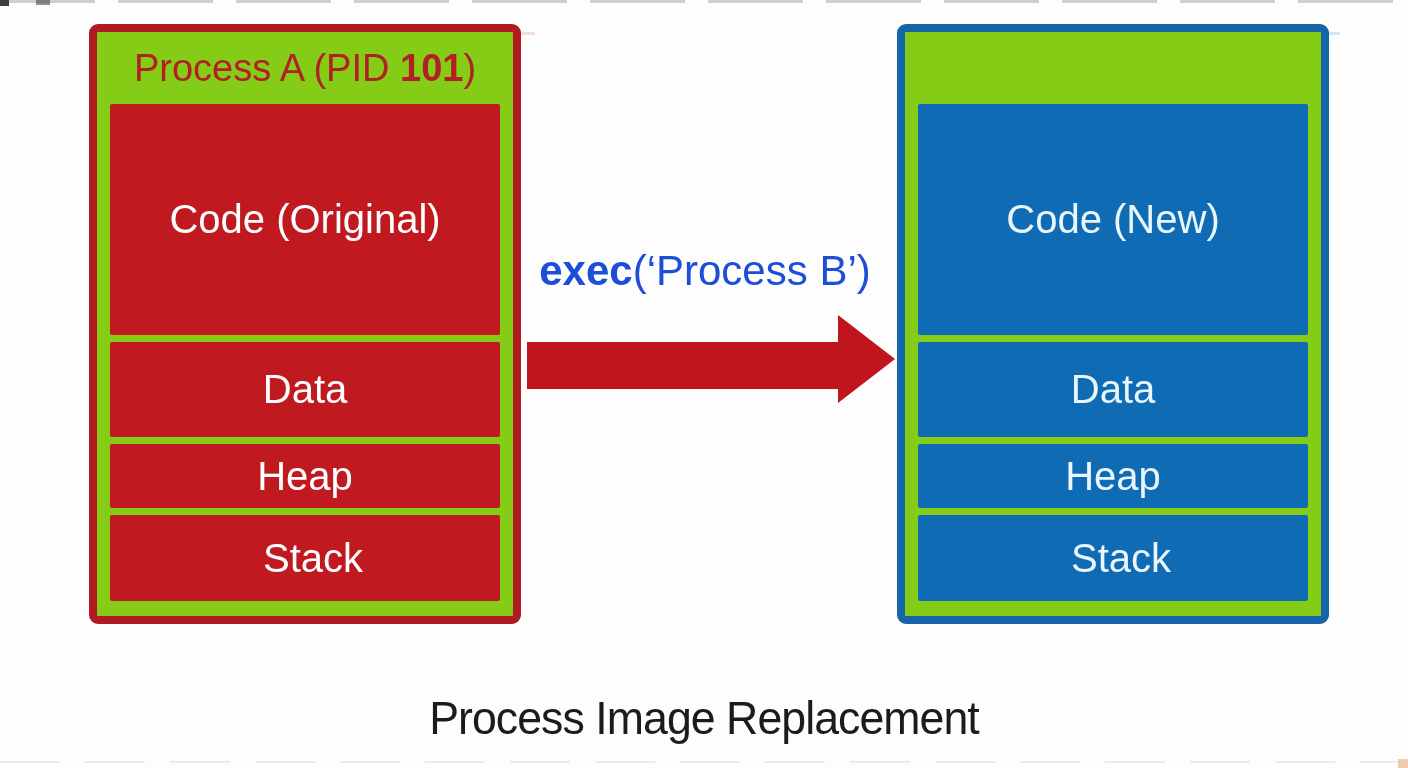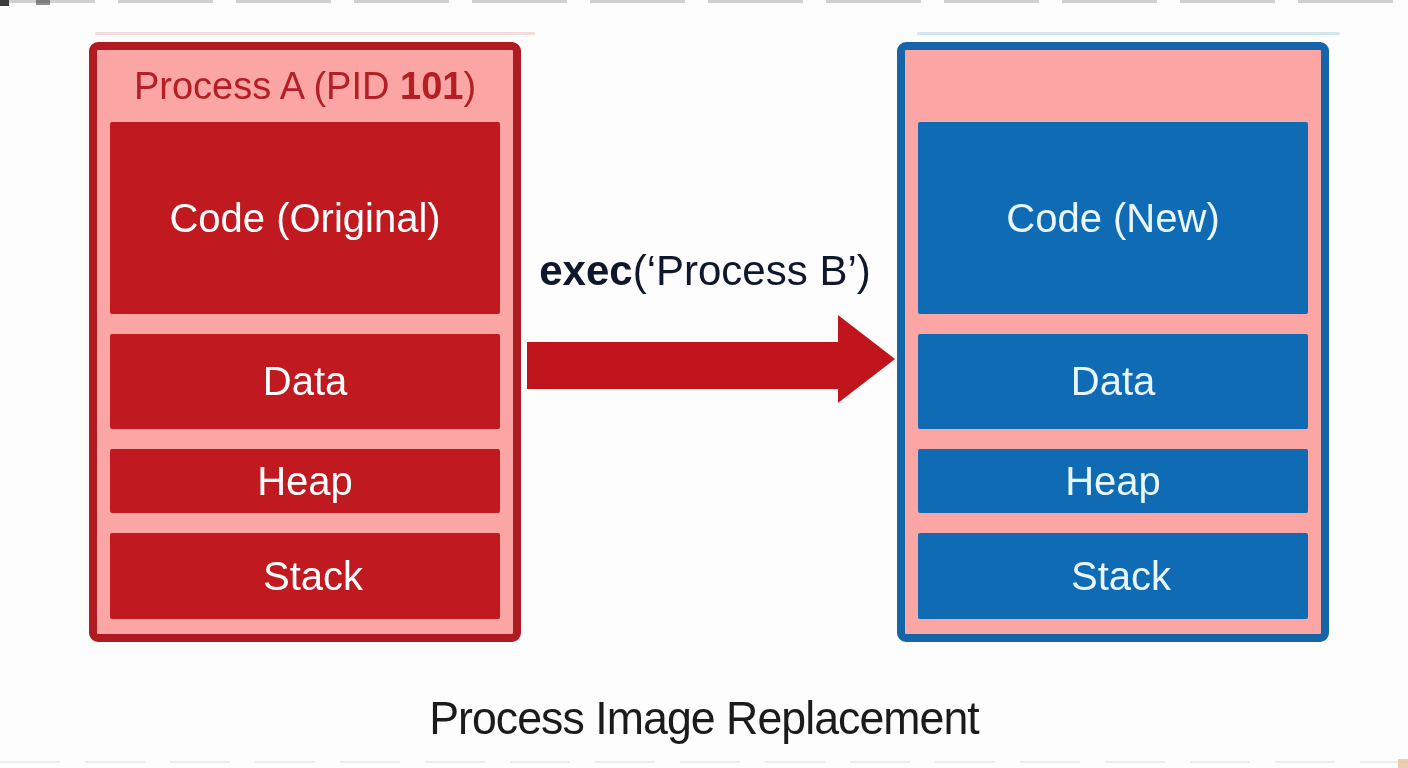--- a/index.html
+++ b/index.html
@@ -8,24 +8,24 @@
     width: 1408px;
     height: 768px;
     background: #fdfdfd;
     font-family: "Liberation Sans", sans-serif;
     overflow: hidden;
   }
 
   
   .pbox {
     position: absolute;
-    top: 42px;
+    top: 24px;
     width: 432px;
     height: 600px;
-    background: #fca5a5;
+    background: #84cc16;
     box-sizing: border-box;
     border-radius: 9px;
   }
   .pbox.red  { left: 89px;  border: 8px solid #B01B21; }
   .pbox.blue { left: 897px; border: 8px solid #1565A8; }
 
   .pbox-title {
     position: absolute;
     left: 0; right: 0;
     top: 13px;
@@ -37,21 +37,21 @@
   .pbox.red  .pbox-title { color: #B22025; }
   .pbox.blue .pbox-title { color: #1C64A6; }
   .pbox-title b { font-weight: 700; }
 
   .blocks {
     position: absolute;
     left: 13px; right: 13px;
     top: 72px; bottom: 15px;
     display: flex;
     flex-direction: column;
-    gap: 20px;
+    gap: 7px;
   }
   .block {
     border-radius: 2px;
     color: #fff;
     display: flex;
     align-items: center;
     justify-content: center;
     font-size: 40px;
     white-space: nowrap;
   }
@@ -63,21 +63,21 @@
   .block.stack { height: 86px; padding-left: 16px; }
 
   
   .exec-label {
     position: absolute;
     left: 520px;
     width: 370px;
     top: 247px;
     text-align: center;
     font-size: 42px;
-    color: #0f172a;
+    color: #1d4ed8;
     white-space: nowrap;
   }
   .exec-label b { font-weight: 700; }
 
   .arrow { position: absolute; left: 0; top: 0; }
   .arrow-body {
     position: absolute;
     left: 527px; top: 342px;
     width: 312px; height: 47px;
     background: #C0151C;

